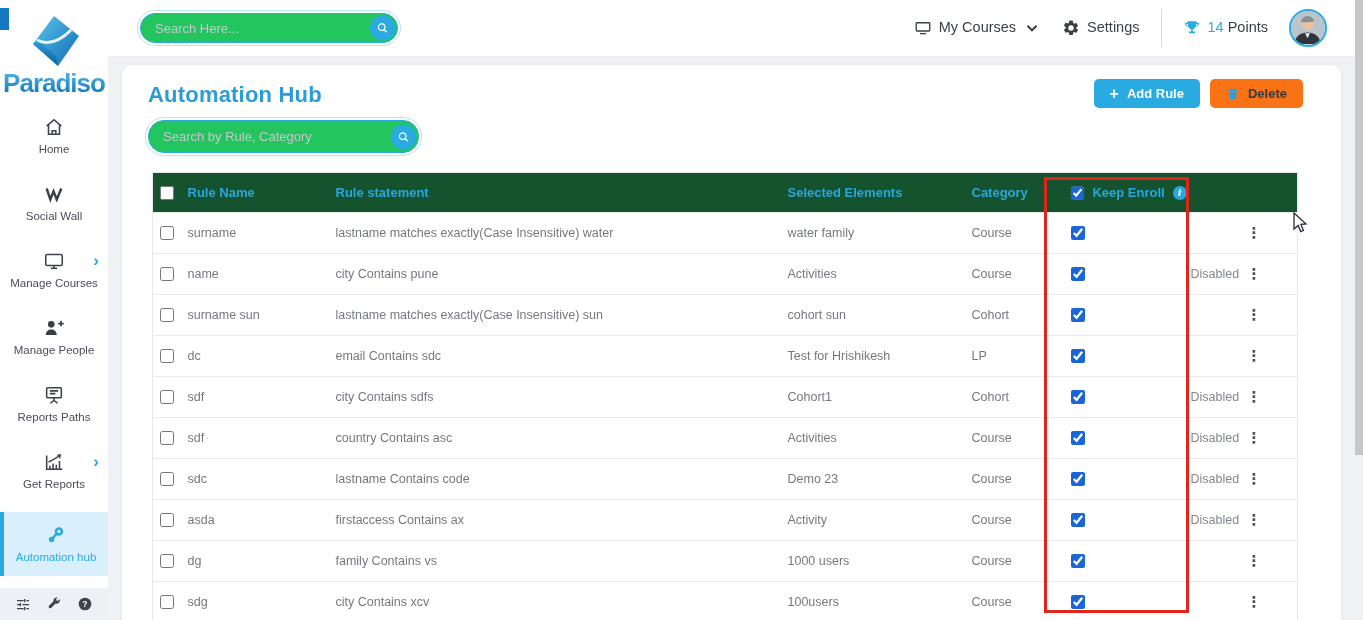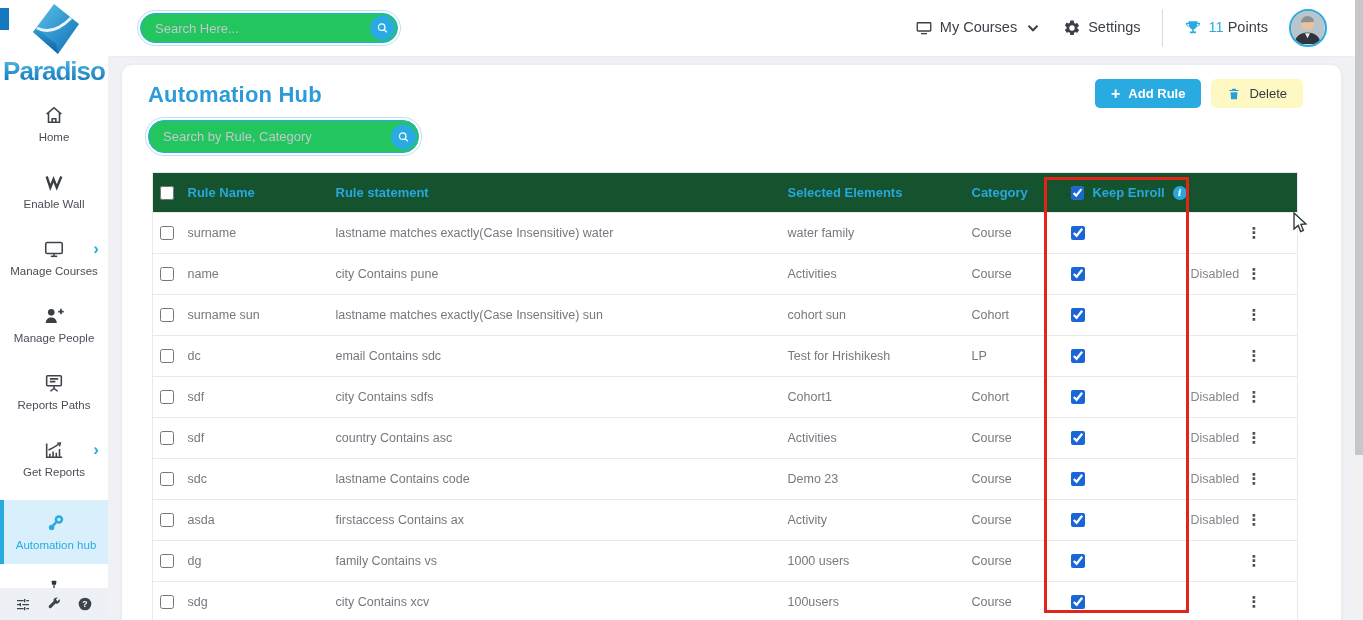--- a/index.html
+++ b/index.html
@@ -2,21 +2,21 @@
 <html><head>
 <meta charset="utf-8">
 <style>
   * { margin:0; padding:0; box-sizing:border-box; }
   html,body { width:1363px; height:620px; overflow:hidden; }
   body { font-family:"Liberation Sans", sans-serif; background:#f0f1f4; position:relative; }
 
   
   .sidebar { position:absolute; left:0; top:0; width:108px; height:620px; background:#ffffff; z-index:5; }
   .corner-sliver { position:absolute; left:0; top:8px; width:9px; height:22px; background:#1479c0; }
-  .brand { display:flex; flex-direction:column; align-items:center; padding-top:2px; }
+  .brand { display:flex; flex-direction:column; align-items:center; padding-top:14px; }
   .brand-name { font-size:26px; font-weight:700; letter-spacing:-1px;
                 background:linear-gradient(180deg,#53bdea,#0e72b6); -webkit-background-clip:text;
                 background-clip:text; color:transparent; line-height:1; margin-top:2px; }
   .nav { margin-top:14px; display:flex; flex-direction:column; align-items:stretch; }
   .nav-item { position:relative; display:flex; flex-direction:column; align-items:center;
               padding:6px 12px 7px; margin-bottom:15px; cursor:pointer; }
   .nav-item .nav-label { font-size:11.5px; color:#4a4e57; margin-top:5px; white-space:nowrap; }
   .nav-item svg { width:22px; height:22px; }
   .nav-chevron { position:absolute; right:9px; top:8px; color:#29abe2; font-size:17px; font-weight:700; line-height:1; }
   .nav-item.active { background:#d9effb; border-left:4px solid #29abe2; padding:12px 0 13px; margin-bottom:10px; }
@@ -50,21 +50,21 @@
   .content { position:absolute; left:108px; top:57px; width:1247px; height:563px; background:#f0f1f4; }
   .card { position:absolute; left:14px; top:8px; width:1219px; height:600px; background:#fff;
           border-radius:10px; box-shadow:0 1px 4px rgba(20,40,60,0.07); padding:14px 0 0 26px; }
   .card-head { display:flex; align-items:flex-start; justify-content:space-between; padding-right:38px; }
   .page-title { font-size:22px; font-weight:700; color:#2b9cd8; letter-spacing:0.2px; padding-top:3px; }
   .head-buttons { display:flex; gap:10px; }
   .btn { height:29px; border:none; border-radius:5px; font-size:13px; font-weight:700;
          display:flex; align-items:center; gap:8px; padding:0 16px; cursor:pointer;
          font-family:"Liberation Sans",sans-serif; }
   .btn-primary { background:#29abe2; color:#fff; }
-  .btn-light { background:#fef9c3; color:#343a41; font-weight:400; }
+  .btn-light { background:#f97316; color:#343a41; font-weight:700; }
   .btn svg { width:14px; height:14px; }
   .plus-glyph { font-size:16px; font-weight:700; line-height:1; }
   .card .search-pill { width:271px; height:33px; margin-top:12px; border-radius:16px; }
 
   
   .rules-table { border-collapse:collapse; table-layout:fixed; width:1145px; margin:19px 0 0 4px;
                  border-left:1px solid #e7e9ea; border-right:1px solid #e7e9ea; }
   .rules-table col.c0{width:30px} .rules-table col.c1{width:148px} .rules-table col.c2{width:452px}
   .rules-table col.c3{width:184px} .rules-table col.c4{width:84px} .rules-table col.c5{width:136px}
   .rules-table col.c6{width:111px}
@@ -123,21 +123,21 @@
           <path d="M6 9.5 V20 H18 V9.5"></path>
           <path d="M10 20 v-4 h4 v4"></path>
       </svg>
       <span class="nav-label">Home</span>
     </div>
 
     <div class="nav-item">
       <svg viewBox="0 0 24 24" fill="none" stroke="#3a3f47" stroke-width="2.6">
         <path d="M4 6 L8 18 L11.5 9 L15 18 L20 6"></path>
       </svg>
-      <span class="nav-label">Enable Wall</span>
+      <span class="nav-label">Social Wall</span>
     </div>
 
     <div class="nav-item">
       <span class="nav-chevron">›</span>
       <svg viewBox="0 0 24 24" fill="none" stroke="#3f434c" stroke-width="1.7">
         <rect x="3" y="5" width="18" height="12" rx="1.5"></rect>
           <path d="M12 17 v3"></path>
           <path d="M8.5 20 h7"></path>
       </svg>
       <span class="nav-label">Manage Courses</span>
@@ -238,21 +238,21 @@
       </svg>
       <span>Settings</span>
     </div>
 
     <div class="tb-divider"></div>
 
     <div class="tb-item">
       <svg viewBox="0 0 24 24" fill="#29abe2">
         <path d="M6 3 h12 v2 h3.5 c0 3.2-2 5.3-4.8 5.7 A6.2 6.2 0 0 1 13 14 v2.6 h3 V19 H8 v-2.4 h3 V14 a6.2 6.2 0 0 1-3.7-3.3 C4.5 10.3 2.5 8.2 2.5 5 H6 Z M4.3 6.5 c.2 1.6 1.2 2.7 2.6 3.1 a8 8 0 0 1-.4-3.1 Z m15.4 0 h-2.2 a8 8 0 0 1-.4 3.1 c1.4-.4 2.4-1.5 2.6-3.1 Z"></path>
       </svg>
-      <span><span class="points-value">11</span>
+      <span><span class="points-value">14</span>
       <span>Points</span></span>
     </div>
 
     <div class="avatar">
       <svg viewBox="0 0 40 40" width="33" height="33">
         <rect width="40" height="40" fill="#b9c4cc"></rect>
         <circle cx="20" cy="15" r="8" fill="#e8c39e"></circle>
         <path d="M20 6 a8 8 0 0 1 8 7 c-5 1-12 0-16 1 a8 8 0 0 1 8-8Z" fill="#8a8f94"></path>
         <path d="M4 40 c1-10 8-14 16-14 s15 4 16 14 Z" fill="#30353d"></path>
         <path d="M17 27 h6 l-3 6 Z" fill="#e8eef2"></path>

